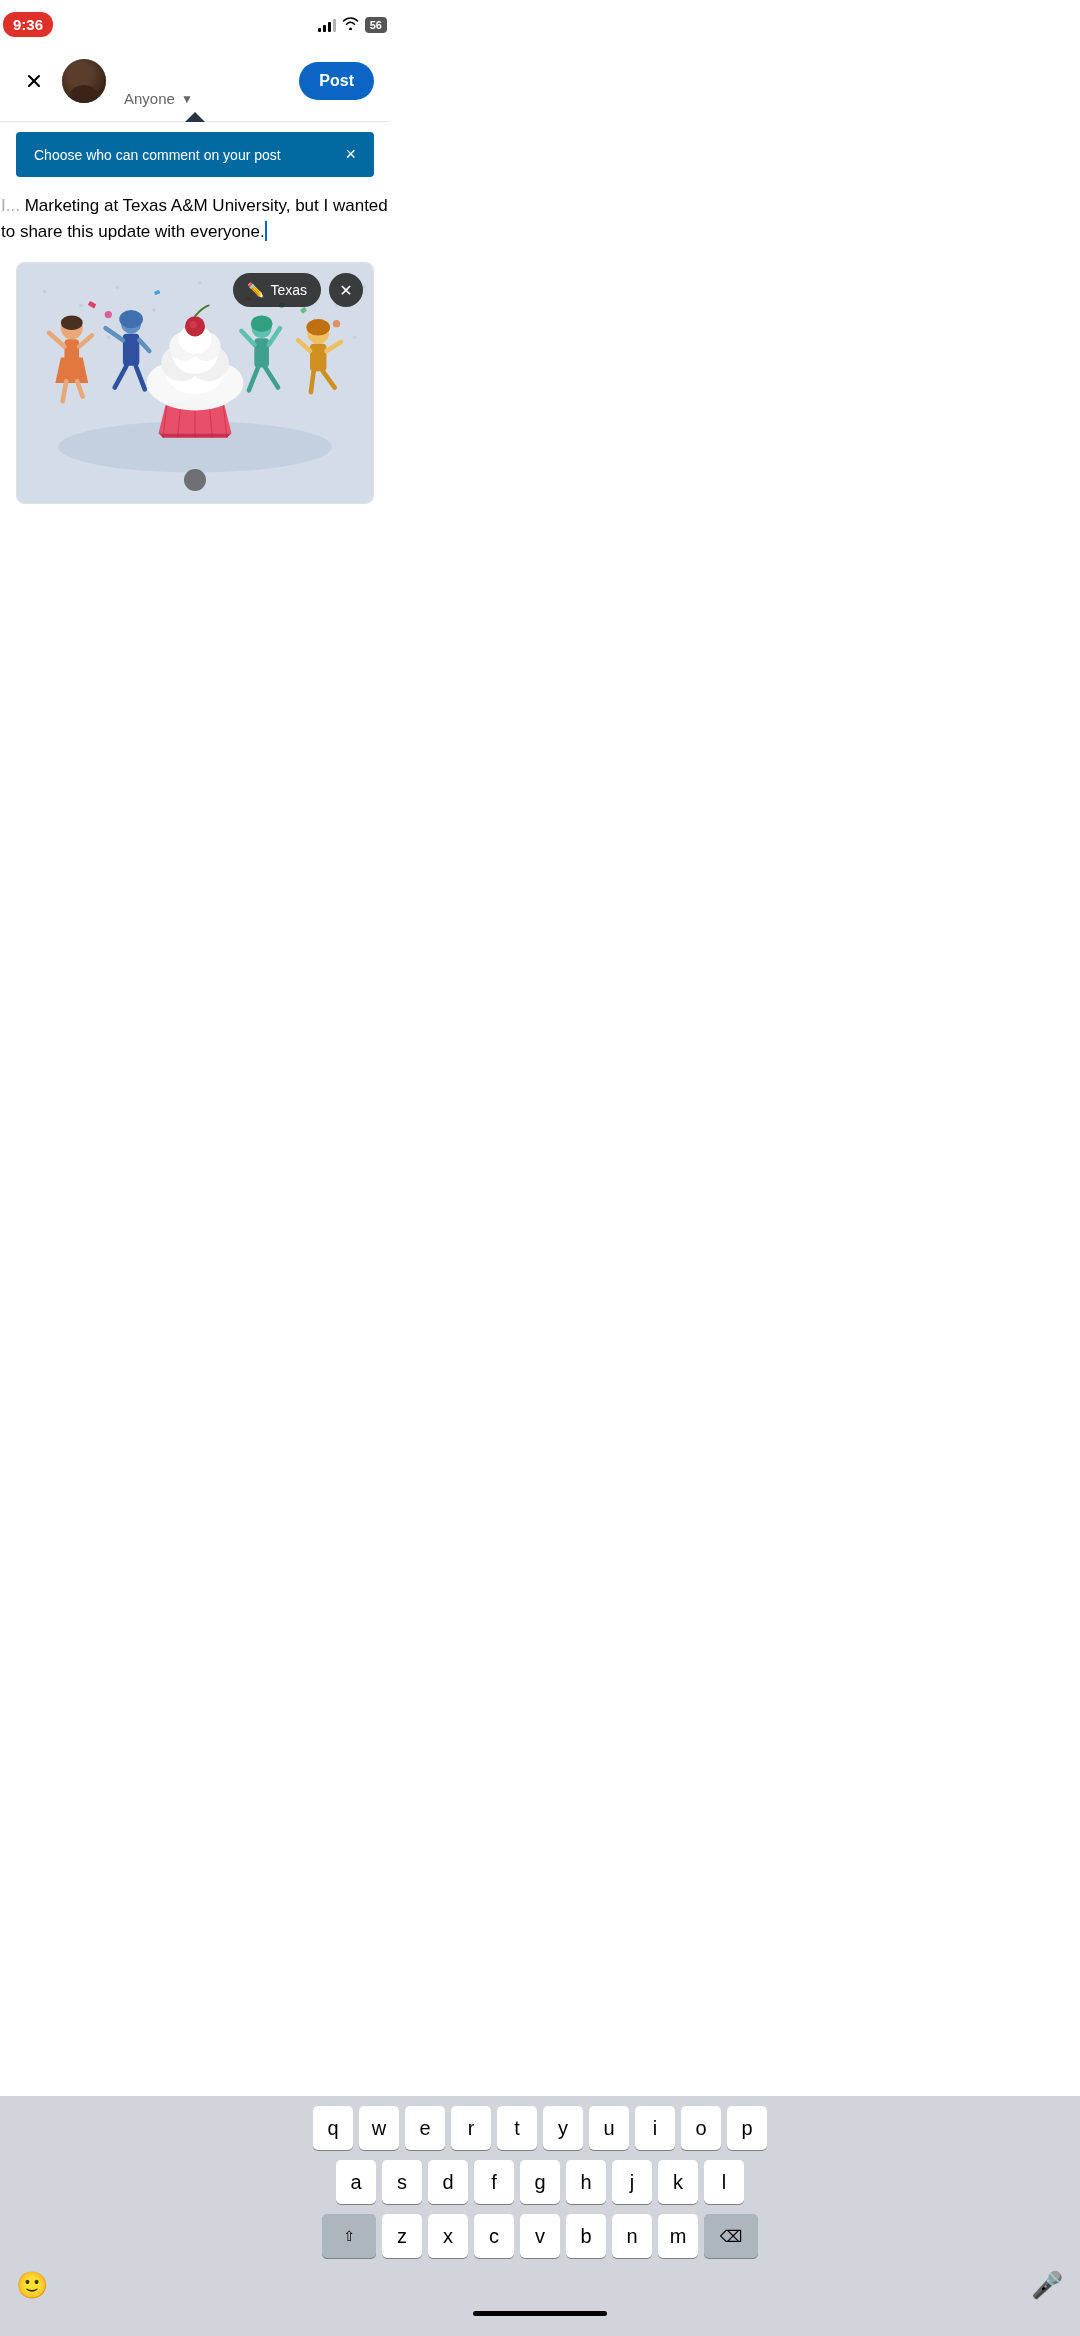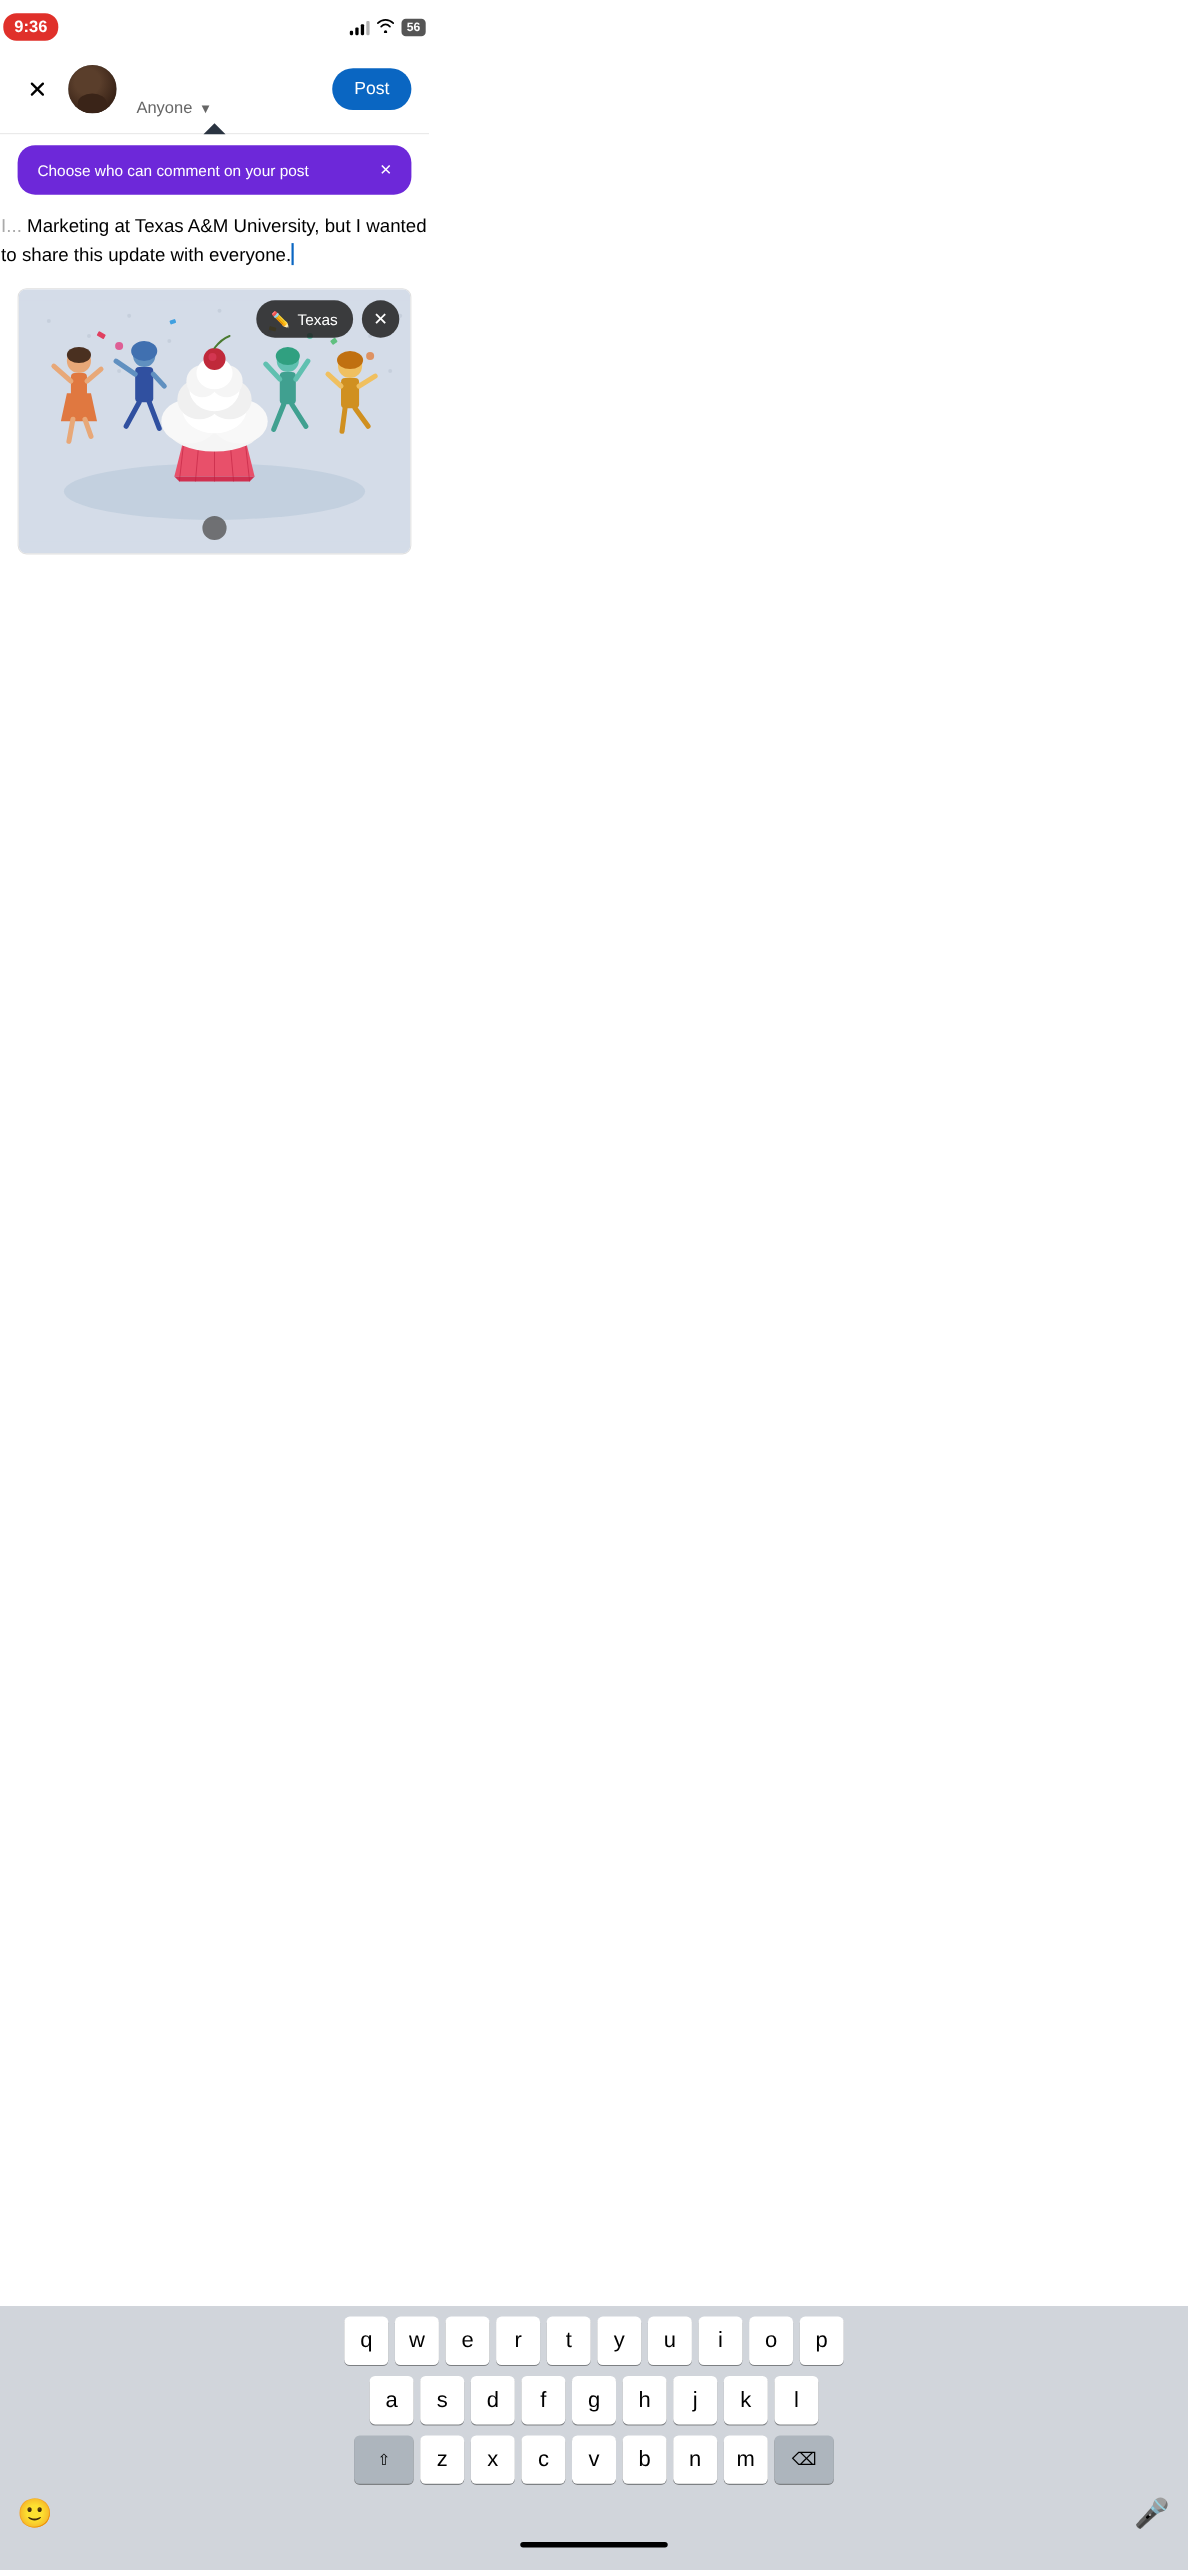--- a/index.html
+++ b/index.html
@@ -139,21 +139,21 @@
     .chevron-down {
       color: #666;
       font-size: 12px;
     }
 
     .post-btn {
       margin-left: auto;
       background: #0a66c2;
       color: #fff;
       font-size: 16px;
-      font-weight: 400;
+      font-weight: 700;
       padding: 10px 20px;
       border-radius: 24px;
       cursor: pointer;
       border: none;
     }
 
     
     .tooltip-container {
       position: relative;
       display: flex;
@@ -167,25 +167,25 @@
       left: 50%;
       transform: translateX(-50%);
       width: 0;
       height: 0;
       border-left: 10px solid transparent;
       border-right: 10px solid transparent;
       border-bottom: 10px solid #2a3441;
     }
 
     .tooltip {
-      background: #6d28d9;
+      background: #0369a1;
       color: #fff;
       font-size: 14px;
       padding: 12px 18px;
-      border-radius: 16px;
+      border-radius: 4px;
       display: flex;
       align-items: center;
       gap: 12px;
       margin: 10px 16px 0;
       width: calc(100% - 32px);
     }
 
     .tooltip-close {
       color: #fff;
       font-size: 18px;

